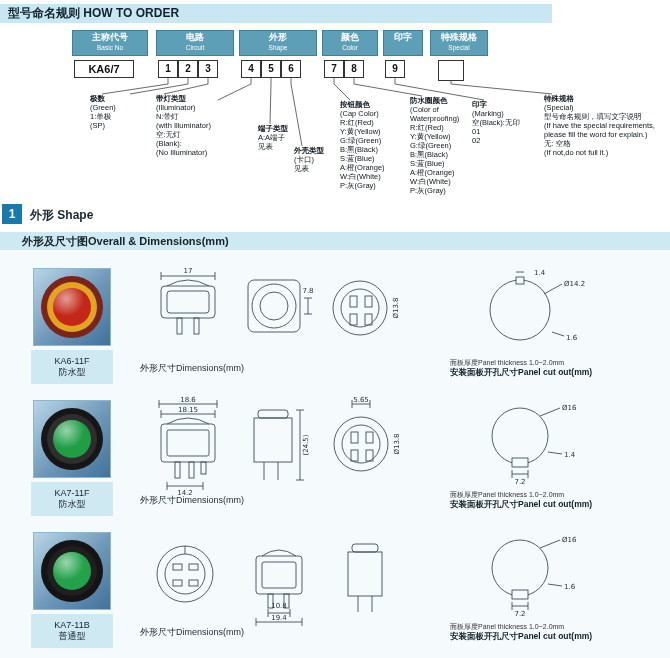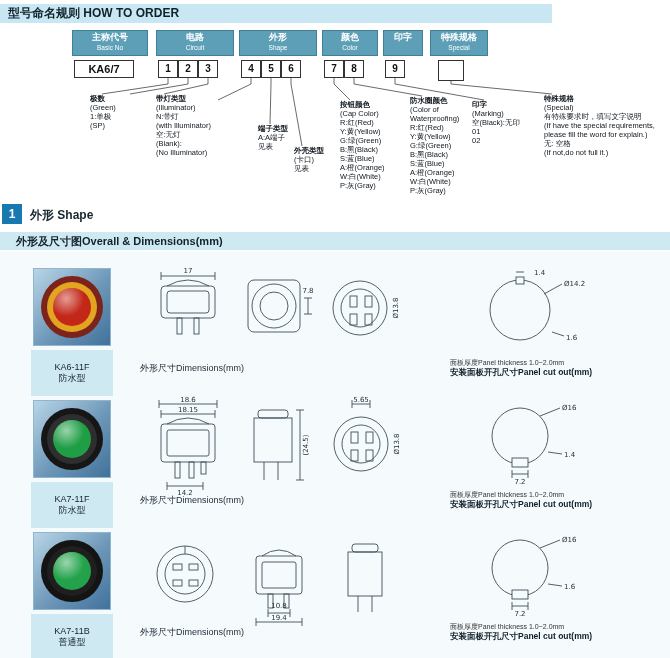--- a/index.html
+++ b/index.html
@@ -18,33 +18,33 @@
   .code{position:absolute;top:36px;height:18px;background:#fff;border:1px solid #333;
         box-sizing:border-box;text-align:center;font-size:10px;font-weight:bold;line-height:16px;color:#111;}
   .legend{position:absolute;font-size:7.5px;line-height:9px;color:#101820;white-space:nowrap;}
   .legend div:first-child{font-weight:bold;}
   
   .secnum{position:absolute;left:2px;top:204px;width:20px;height:20px;background:#1878b0;color:#fff;
           font-size:12px;font-weight:bold;text-align:center;line-height:20px;}
   .sectitle{position:absolute;left:30px;top:207px;font-size:12px;font-weight:bold;color:#18262e;}
   
   .dimsbar{position:absolute;left:0;top:232px;width:670px;height:18px;background:#cfe9f2;
-           font-size:11px;font-weight:bold;line-height:18px;padding-left:16px;box-sizing:border-box;color:#14222a;}
+           font-size:11px;font-weight:bold;line-height:18px;padding-left:22px;box-sizing:border-box;color:#14222a;}
   
   .products{position:absolute;left:0;top:252px;width:670px;height:406px;background:#f5fafd;}
   .prow{position:absolute;left:0;width:670px;height:128px;}
   .photo{position:absolute;left:33px;top:10px;width:78px;height:78px;border:1px solid #8fb6cc;
          box-sizing:border-box;background:linear-gradient(135deg,#b9d5e7 0%,#6d97b8 55%,#41729c 100%);}
   .pbase{position:absolute;left:7px;top:7px;width:62px;height:62px;border-radius:50%;}
   .pring{position:absolute;left:13px;top:13px;width:50px;height:50px;border-radius:50%;}
   .pcap{position:absolute;left:19px;top:19px;width:38px;height:38px;border-radius:50%;}
   .pcap::after{content:"";position:absolute;inset:0;border-radius:50%;
         background:radial-gradient(circle at 35% 28%, rgba(255,255,255,.55), rgba(255,255,255,0) 48%);}
   .plabel{position:absolute;left:31px;top:92px;width:82px;background:#cfe9f2;text-align:center;
-          font-size:9px;line-height:11px;color:#15222a;padding:12px 0;}
+          font-size:9px;line-height:11px;color:#15222a;padding:6px 0;}
   .tsvg{position:absolute;}
   .tsvg path,.tsvg rect,.tsvg circle,.tsvg line,.tsvg polyline{stroke:#3f4e58;stroke-width:0.9;fill:none;}
   .tsvg .fillbg{fill:#f5fafd;}
   .tsvg text{fill:#1c2a33;font-size:7px;font-family:"DejaVu Sans",sans-serif;stroke:none;}
   .drawcap{position:absolute;left:140px;width:290px;top:104px;font-size:9px;color:#1c2a33;}
   .pnote{position:absolute;left:450px;top:100px;width:216px;font-size:7px;color:#333;}
   .pcutcap{position:absolute;left:450px;top:109px;width:216px;font-size:8.5px;font-weight:bold;color:#10202a;}
   .conline{stroke:#444;stroke-width:0.8;fill:none;}
 </style>
 </head>
@@ -161,21 +161,21 @@
     <div class="legend" style="left:428px;top:76px">
         <div>印字</div>
         <div>(Marking)</div>
         <div>空(Black):无印</div>
         <div>01</div>
         <div>02</div>
       </div>
     <div class="legend" style="left:500px;top:70px">
         <div>特殊规格</div>
         <div>(Special)</div>
-        <div>有特殊要求时，填写文字说明</div>
+        <div>型号命名规则，填写文字说明</div>
         <div>(If have the special requirements,</div>
         <div>please fill the word for explain.)</div>
         <div>无: 空格</div>
         <div>(If not,do not full it.)</div>
       </div>
   </div>
 
   <div class="secnum">1</div>
   <div class="sectitle">外形 Shape</div>
 

